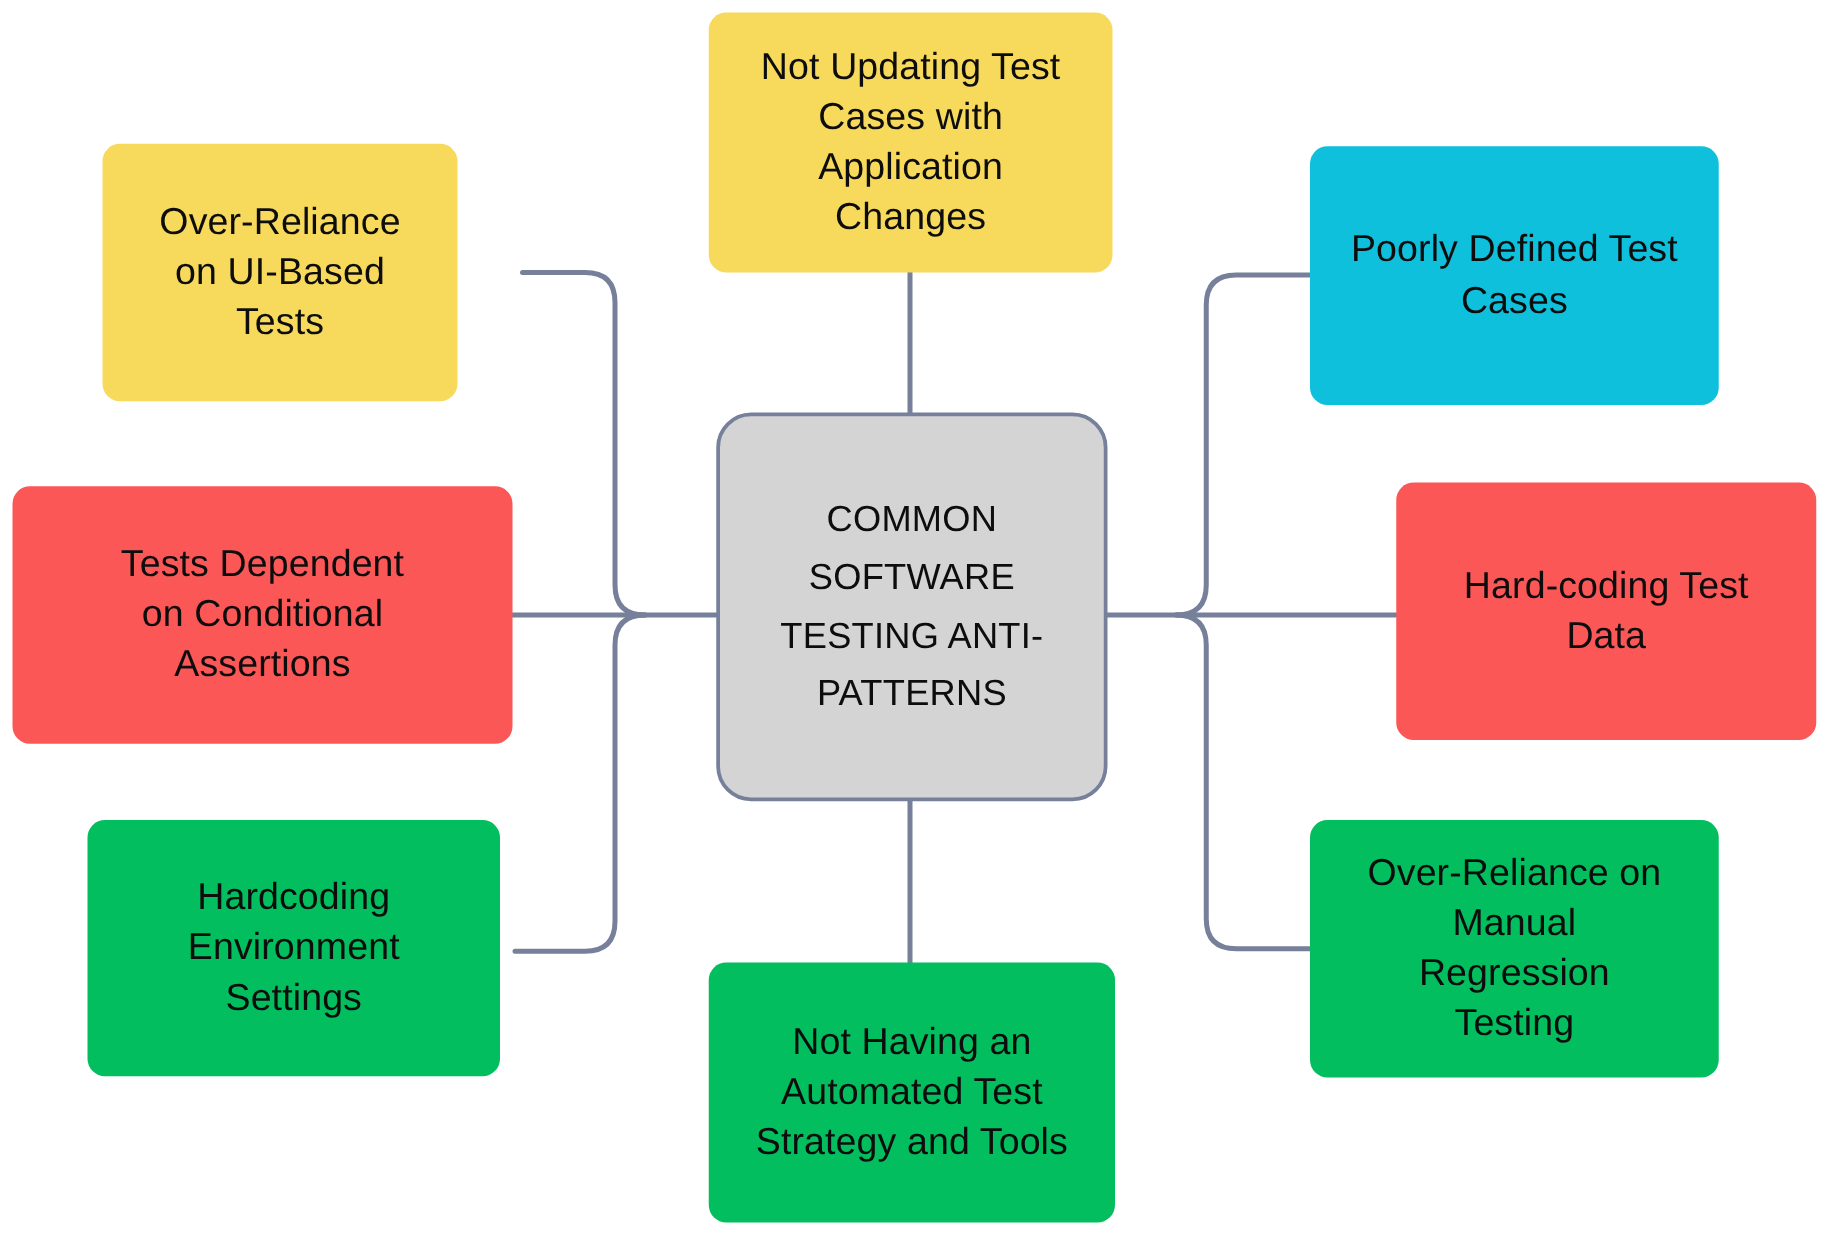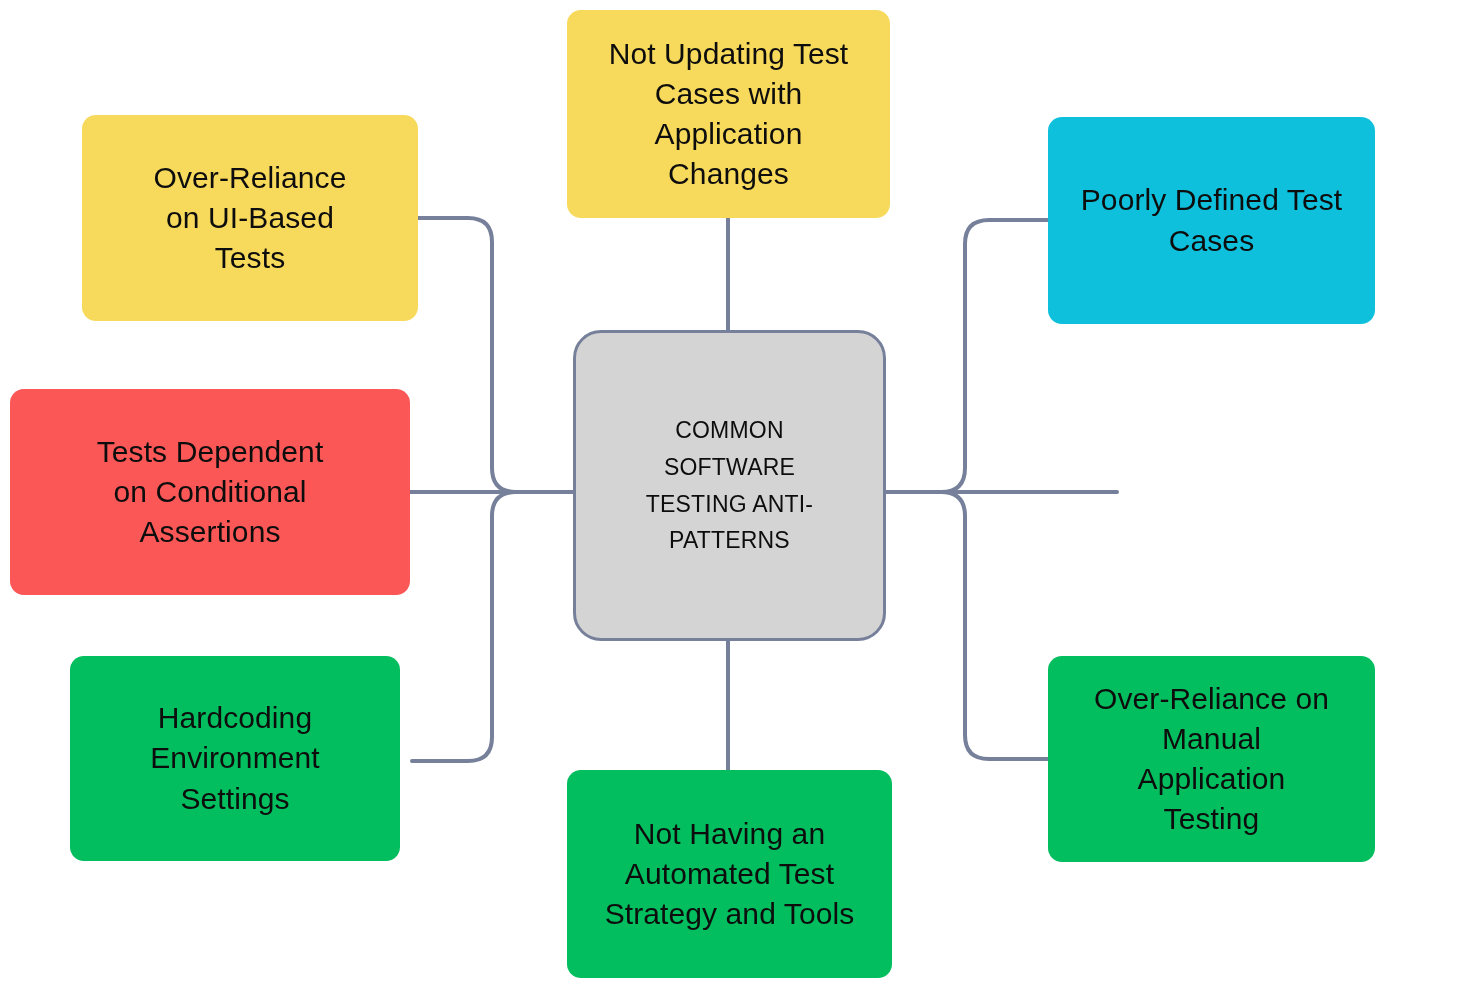--- a/index.html
+++ b/index.html
@@ -42,21 +42,21 @@
     z-index: 2;
   }
   .leaf {
     font-size: 30px;
     letter-spacing: 0.1px;
   }
   .center-node {
     border-radius: 28px;
     border: 3.5px solid #76809a;
     background: #d4d4d4;
-    font-size: 23px;
+    font-size: 29px;
     line-height: 1.6;
     letter-spacing: 0.2px;
     padding: 10px 18px;
   }
 </style>
 </head>
 <body>
 
 <div id="canvas">
 
@@ -79,43 +79,45 @@
 
       <path d="M 1048 759 L 989 759 Q 965 759 965 735 L 965 516 Q 965 492 941 492"></path>
     </g>
   </svg>
 
   <div class="node center-node" style="left:573px; top:330px; width:313px; height:311px;">COMMON
 SOFTWARE
 TESTING ANTI-
 PATTERNS</div>
 
-  <div class="node leaf" style="left:82px; top:115px; width:336px; height:206px; background:#f7d95c;">Over-Reliance
+  <div class="node leaf" style="left:82px; top:115px; width:284px; height:206px; background:#f7d95c;">Over-Reliance
 on UI-Based
 Tests</div>
 
   <div class="node leaf" style="left:1048px; top:117px; width:327px; height:207px; background:#0fc0dc;">Poorly Defined Test
 Cases</div>
 
   <div class="node leaf" style="left:567px; top:10px; width:323px; height:208px; background:#f7d95c;">Not Updating Test
 Cases with
 Application
 Changes</div>
 
   <div class="node leaf" style="left:10px; top:389px; width:400px; height:206px; background:#fb5757;">Tests Dependent
 on Conditional
 Assertions</div>
 
+  <div class="node leaf" style="left:1117px; top:386px; width:336px; height:206px; background:#fb5757;">Hard-coding Test
+Data</div>
 
   <div class="node leaf" style="left:70px; top:656px; width:330px; height:205px; background:#03be5e;">Hardcoding
 Environment
 Settings</div>
 
   <div class="node leaf" style="left:567px; top:770px; width:325px; height:208px; background:#03be5e;">Not Having an
 Automated Test
 Strategy and Tools</div>
 
   <div class="node leaf" style="left:1048px; top:656px; width:327px; height:206px; background:#03be5e;">Over-Reliance on
 Manual
-Application
+Regression
 Testing</div>
 
 </div>
 
 </body></html>

